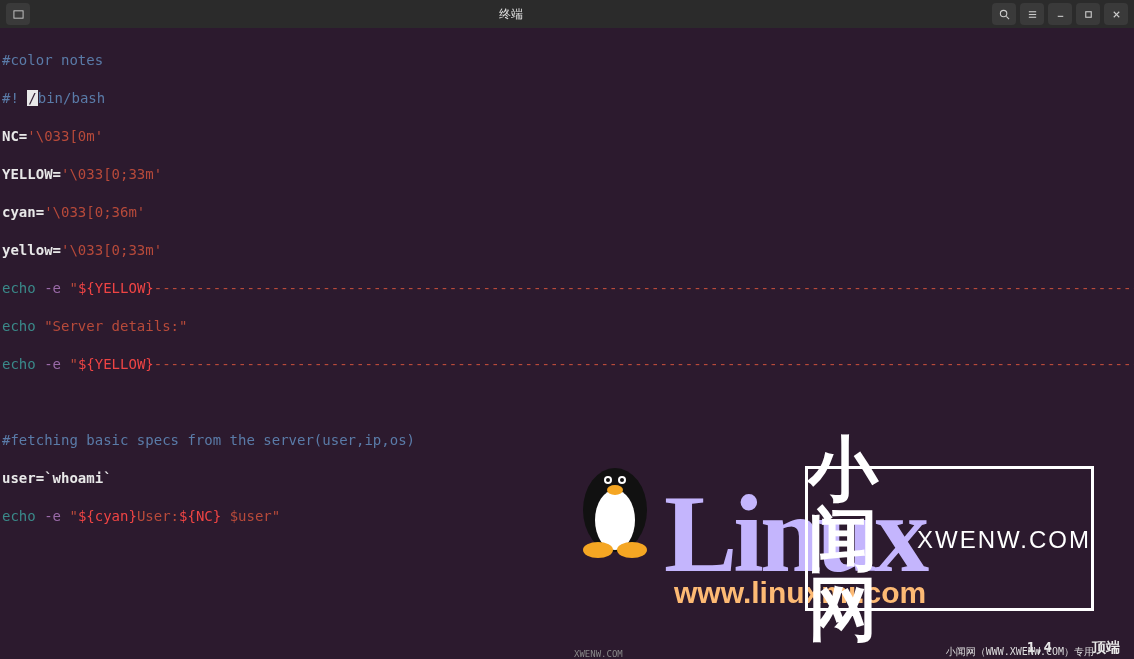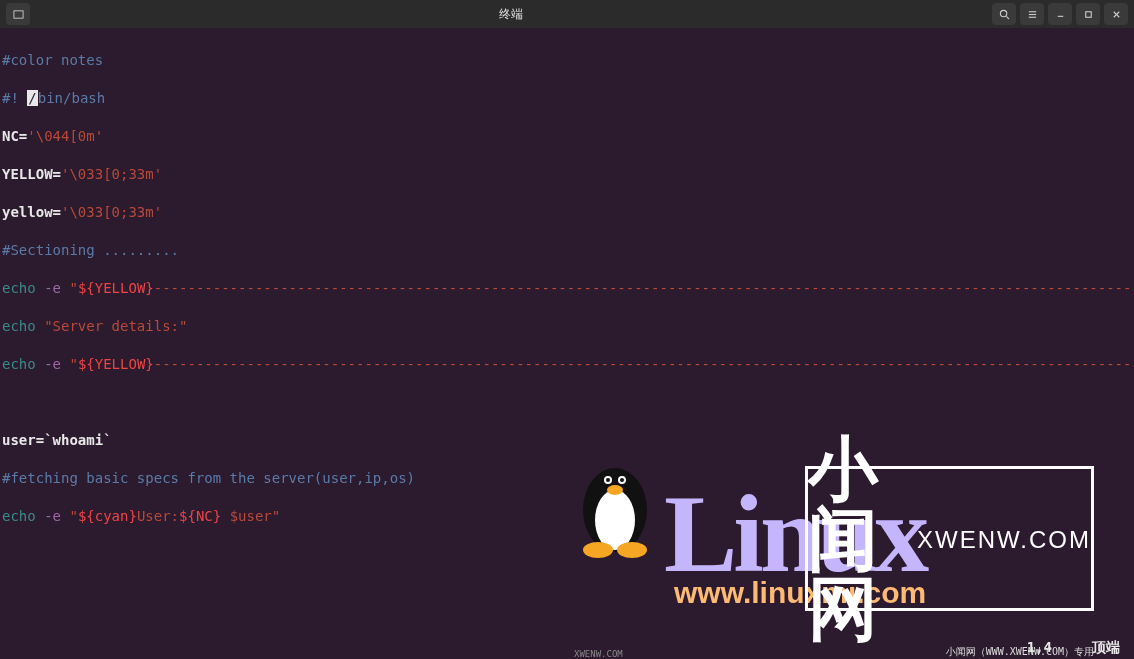--- a/index.html
+++ b/index.html
@@ -188,30 +188,30 @@
           <line x1="3" y1="3" x2="9" y2="9" stroke="#ccc" stroke-width="1.2"></line>
           <line x1="9" y1="3" x2="3" y2="9" stroke="#ccc" stroke-width="1.2"></line>
         </svg>
     </div>
   </div>
 </div>
 
 <div class="terminal">
 <span class="line c-blue">#color notes</span>
 <span class="line"><span class="c-blue">#! </span><span class="cursor">/</span><span class="c-blue">bin/bash</span></span>
-<span class="line"><span class="c-white">NC=</span><span class="c-red">'\044[0m'</span></span>
+<span class="line"><span class="c-white">NC=</span><span class="c-red">'\033[0m'</span></span>
 <span class="line"><span class="c-white">YELLOW=</span><span class="c-red">'\033[0;33m'</span></span>
+<span class="line"><span class="c-white">cyan=</span><span class="c-red">'\033[0;36m'</span></span>
 <span class="line"><span class="c-white">yellow=</span><span class="c-red">'\033[0;33m'</span></span>
-<span class="line c-blue">#Sectioning .........</span>
 <span class="line"><span class="c-teal">echo</span><span class="c-purple"> -e </span><span class="c-red">"</span><span class="c-blue-bold">${YELLOW}</span><span class="c-red">---------------------------------------------------------------------------------------------------------------------------------</span></span>
 <span class="line"><span class="c-teal">echo</span> <span class="c-red">"Server details:"</span></span>
 <span class="line"><span class="c-teal">echo</span><span class="c-purple"> -e </span><span class="c-red">"</span><span class="c-blue-bold">${YELLOW}</span><span class="c-red">---------------------------------------------------------------------------------------------------------------------------------</span></span>
 <span class="line"> </span>
+<span class="line c-blue">#fetching basic specs from the server(user,ip,os)</span>
 <span class="line c-white">user=`whoami`</span>
-<span class="line c-blue">#fetching basic specs from the server(user,ip,os)</span>
 <span class="line"><span class="c-teal">echo</span><span class="c-purple"> -e </span><span class="c-red">"</span><span class="c-blue-bold">${cyan}</span><span class="c-red">User:</span><span class="c-blue-bold">${NC}</span><span class="c-red"> $user</span><span class="c-red">"</span></span>
 
 
 
 
 
 
 
 
 

